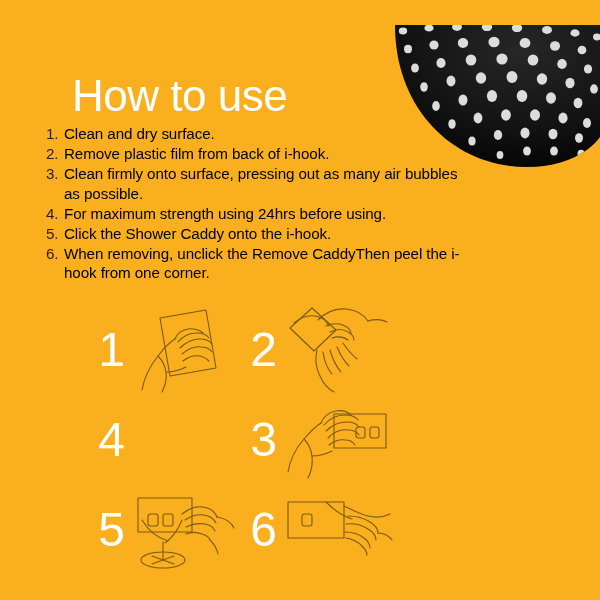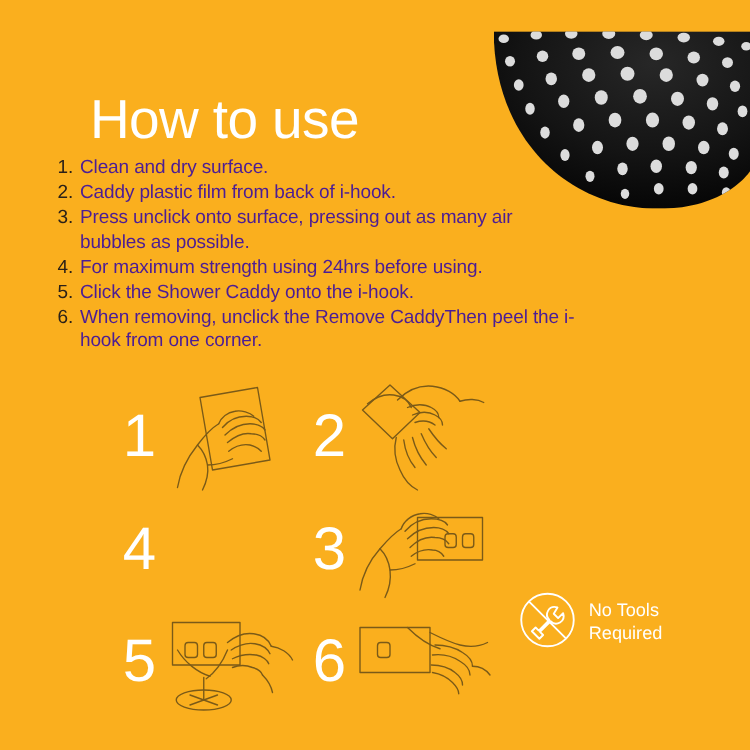--- a/index.html
+++ b/index.html
@@ -67,21 +67,21 @@
     align-items: flex-start;
     margin: 0 0 0.5px 0;
   }
   #steps-list .step-num {
     flex: 0 0 18px;
     text-align: left;
     color: #2B2118;
   }
   #steps-list .step-text {
     flex: 1 1 auto;
-    color: #4c1d95;
+    color: #000000;
   }
 
   
   #icon-grid {
     position: absolute;
     left: 92px;
     top: 306px;
     width: 300px;
     height: 262px;
   }
@@ -224,25 +224,25 @@
 
   <div id="page-title">How to use</div>
 
   <ol id="steps-list">
     <li>
       <span class="step-num">1.</span>
       <span class="step-text">Clean and dry surface.</span>
     </li>
     <li>
       <span class="step-num">2.</span>
-      <span class="step-text">Caddy plastic film from back of i-hook.</span>
+      <span class="step-text">Remove plastic film from back of i-hook.</span>
     </li>
     <li>
       <span class="step-num">3.</span>
-      <span class="step-text">Press unclick onto surface, pressing out as many air bubbles as possible.</span>
+      <span class="step-text">Clean firmly onto surface, pressing out as many air bubbles as possible.</span>
     </li>
     <li>
       <span class="step-num">4.</span>
       <span class="step-text">For maximum strength using 24hrs before using.</span>
     </li>
     <li>
       <span class="step-num">5.</span>
       <span class="step-text">Click the Shower Caddy onto the i-hook.</span>
     </li>
     <li>
@@ -348,27 +348,14 @@
           <path d="M64 38 C72 37 80 39 86 43 C91 46 94 50 94 54"></path>
           <path d="M63 46 C70 46 77 48 82 52 C86 55 88 59 88 62"></path>
           <path d="M64 52 C70 53 76 56 80 60 C83 63 85 66 85 69"></path>
           <path d="M96 47 C102 47 107 50 110 54"></path>
         </svg>
       </div>
     </div>
 
   </div>
 
-  <div id="no-tools-badge">
-    <div>
-      <svg width="48" height="48" viewBox="0 0 48 48" fill="none" stroke="#FFFFFF" stroke-width="1.5" stroke-linecap="round" stroke-linejoin="round" xmlns="http://www.w3.org/2000/svg">
-        <circle cx="24" cy="24" r="21"></circle>
-        <path d="M9.5 9.5 L38.5 38.5"></path>
-        <path d="M32 14 C29 13 26 14 24.5 16.5 C23 19 23.5 22 25.5 24 L17 32.5 L14.5 30 L11.5 33 L17.5 39 L20.5 36 L18 33.5 L26.5 25 C28.5 27 31.5 27.5 34 26 C36.5 24.5 37.5 21.5 36.5 18.5 L32.5 22.5 L29 19 Z"></path>
-      </svg>
-    </div>
-    <div class="badge-text">
-      <div>No Tools</div>
-      <div>Required</div>
-    </div>
-  </div>
 
 </div>
 
 </body></html>

